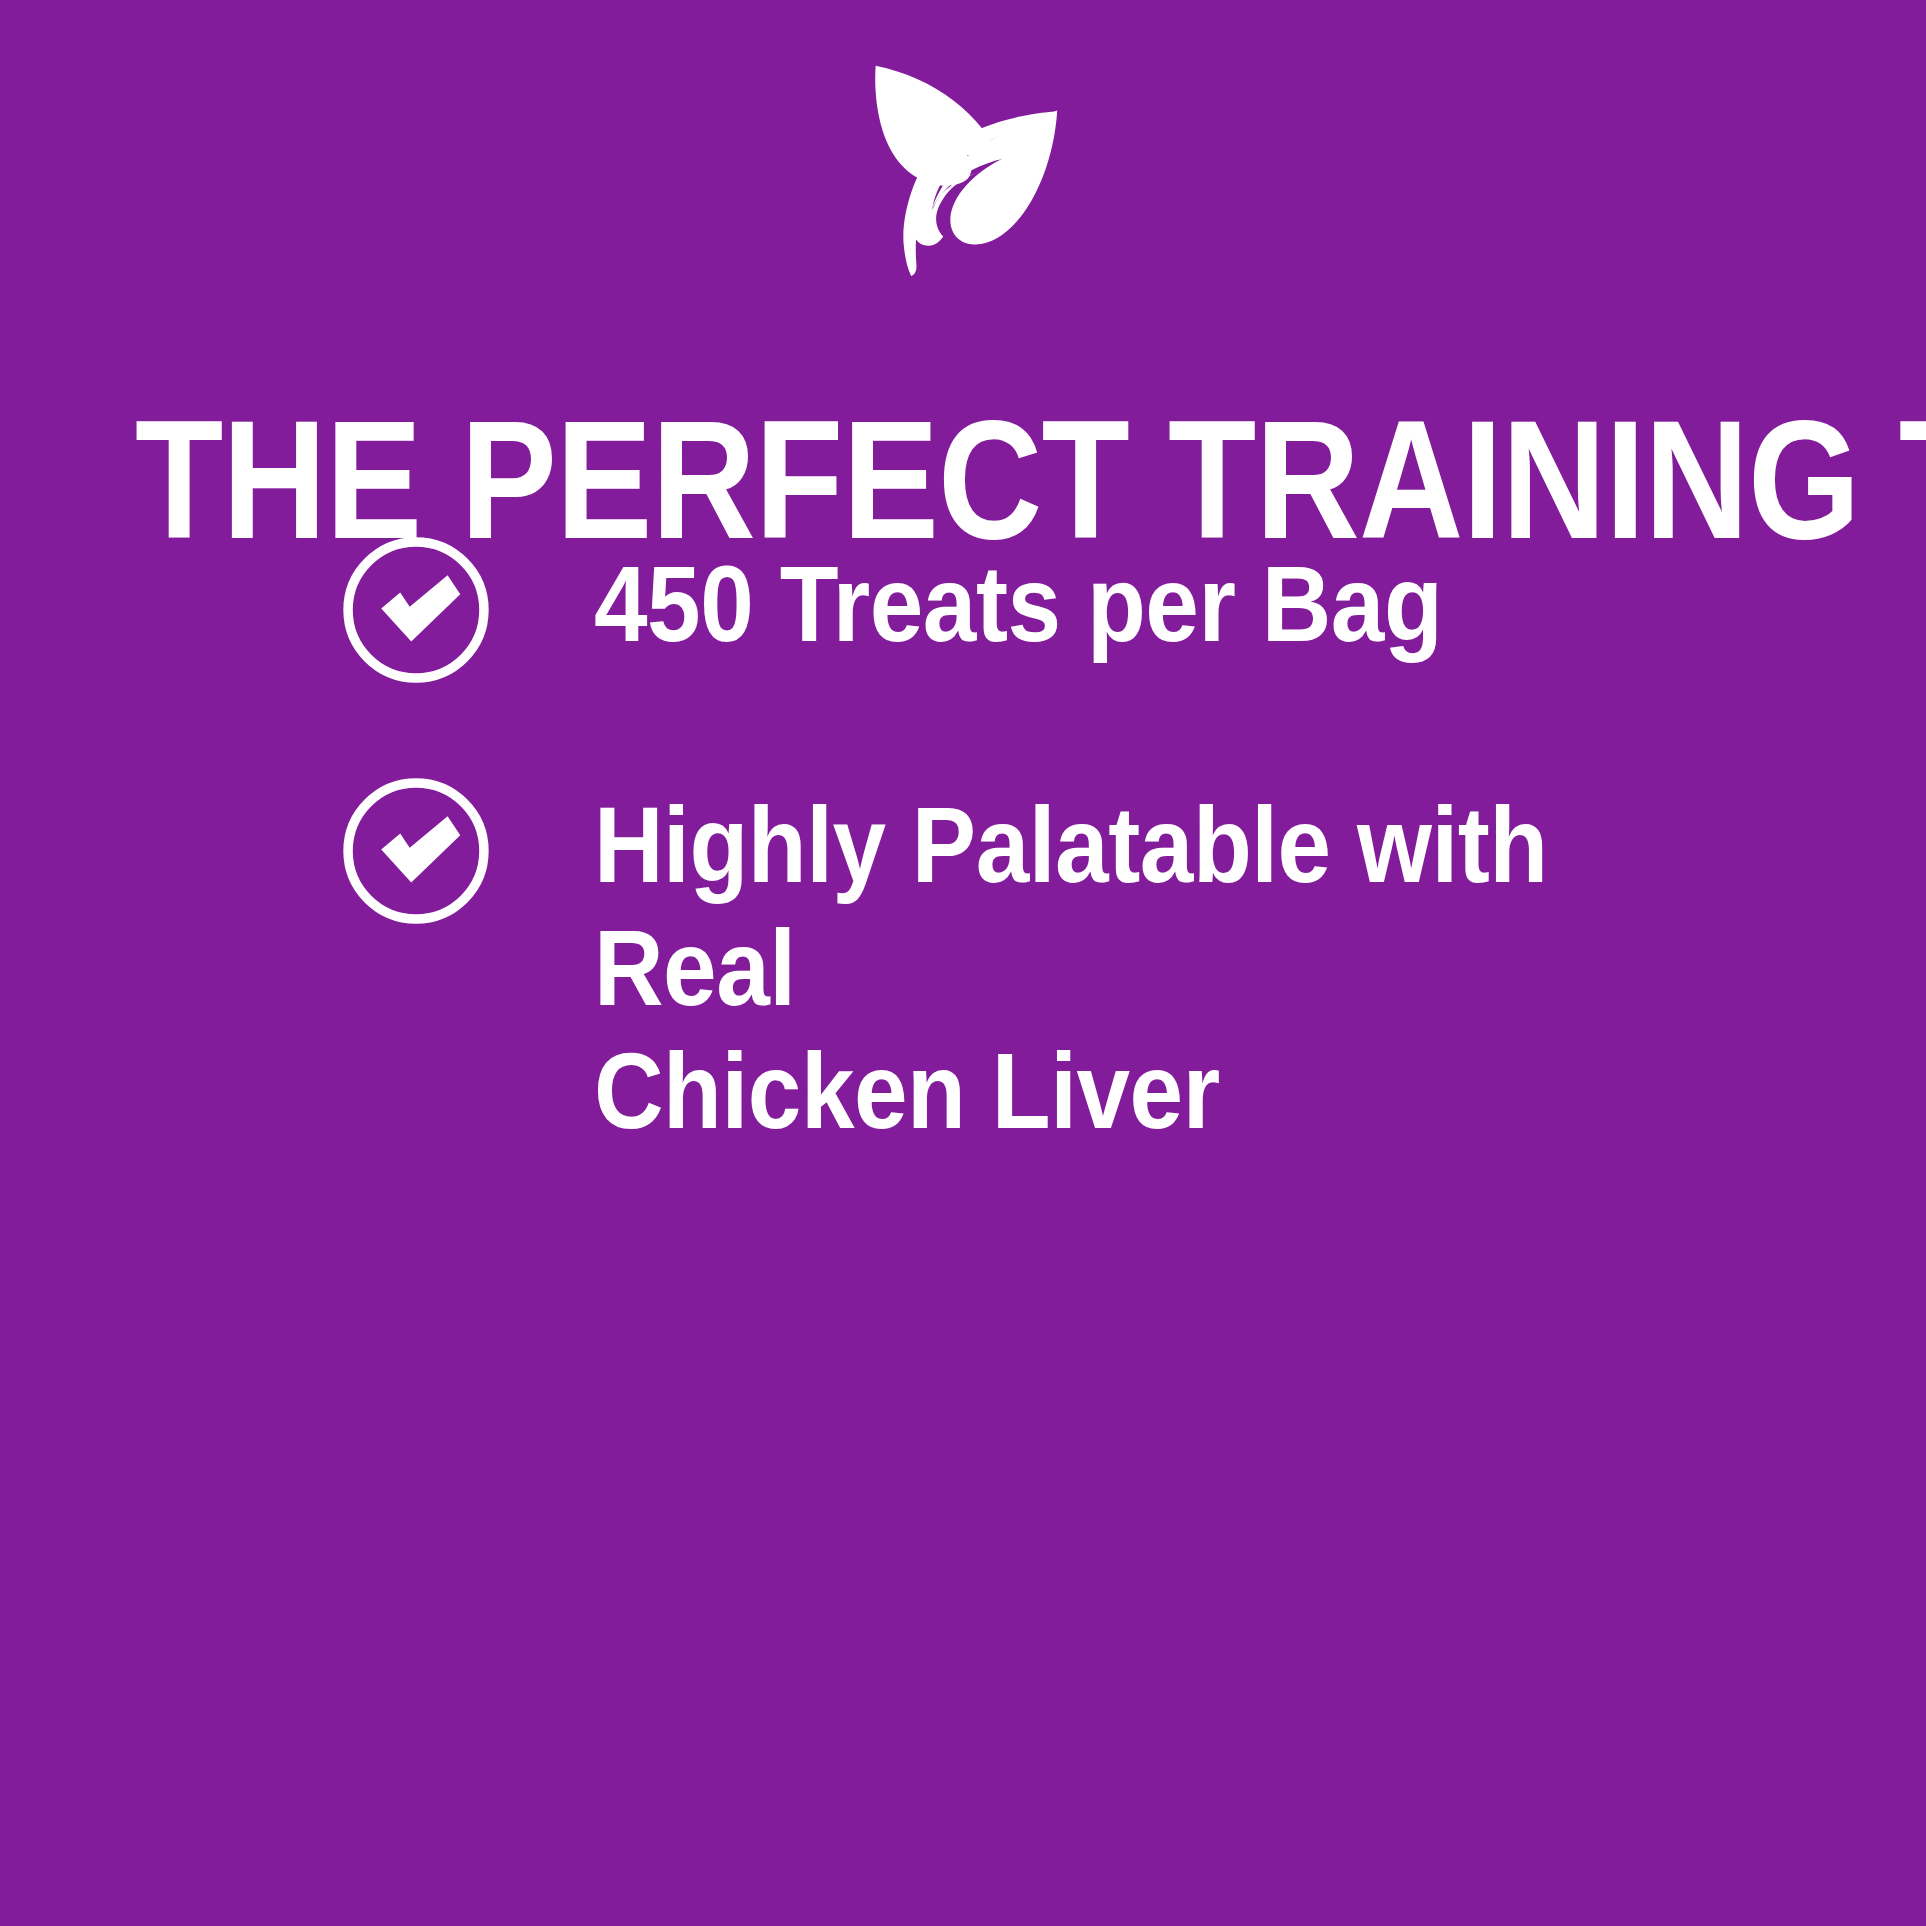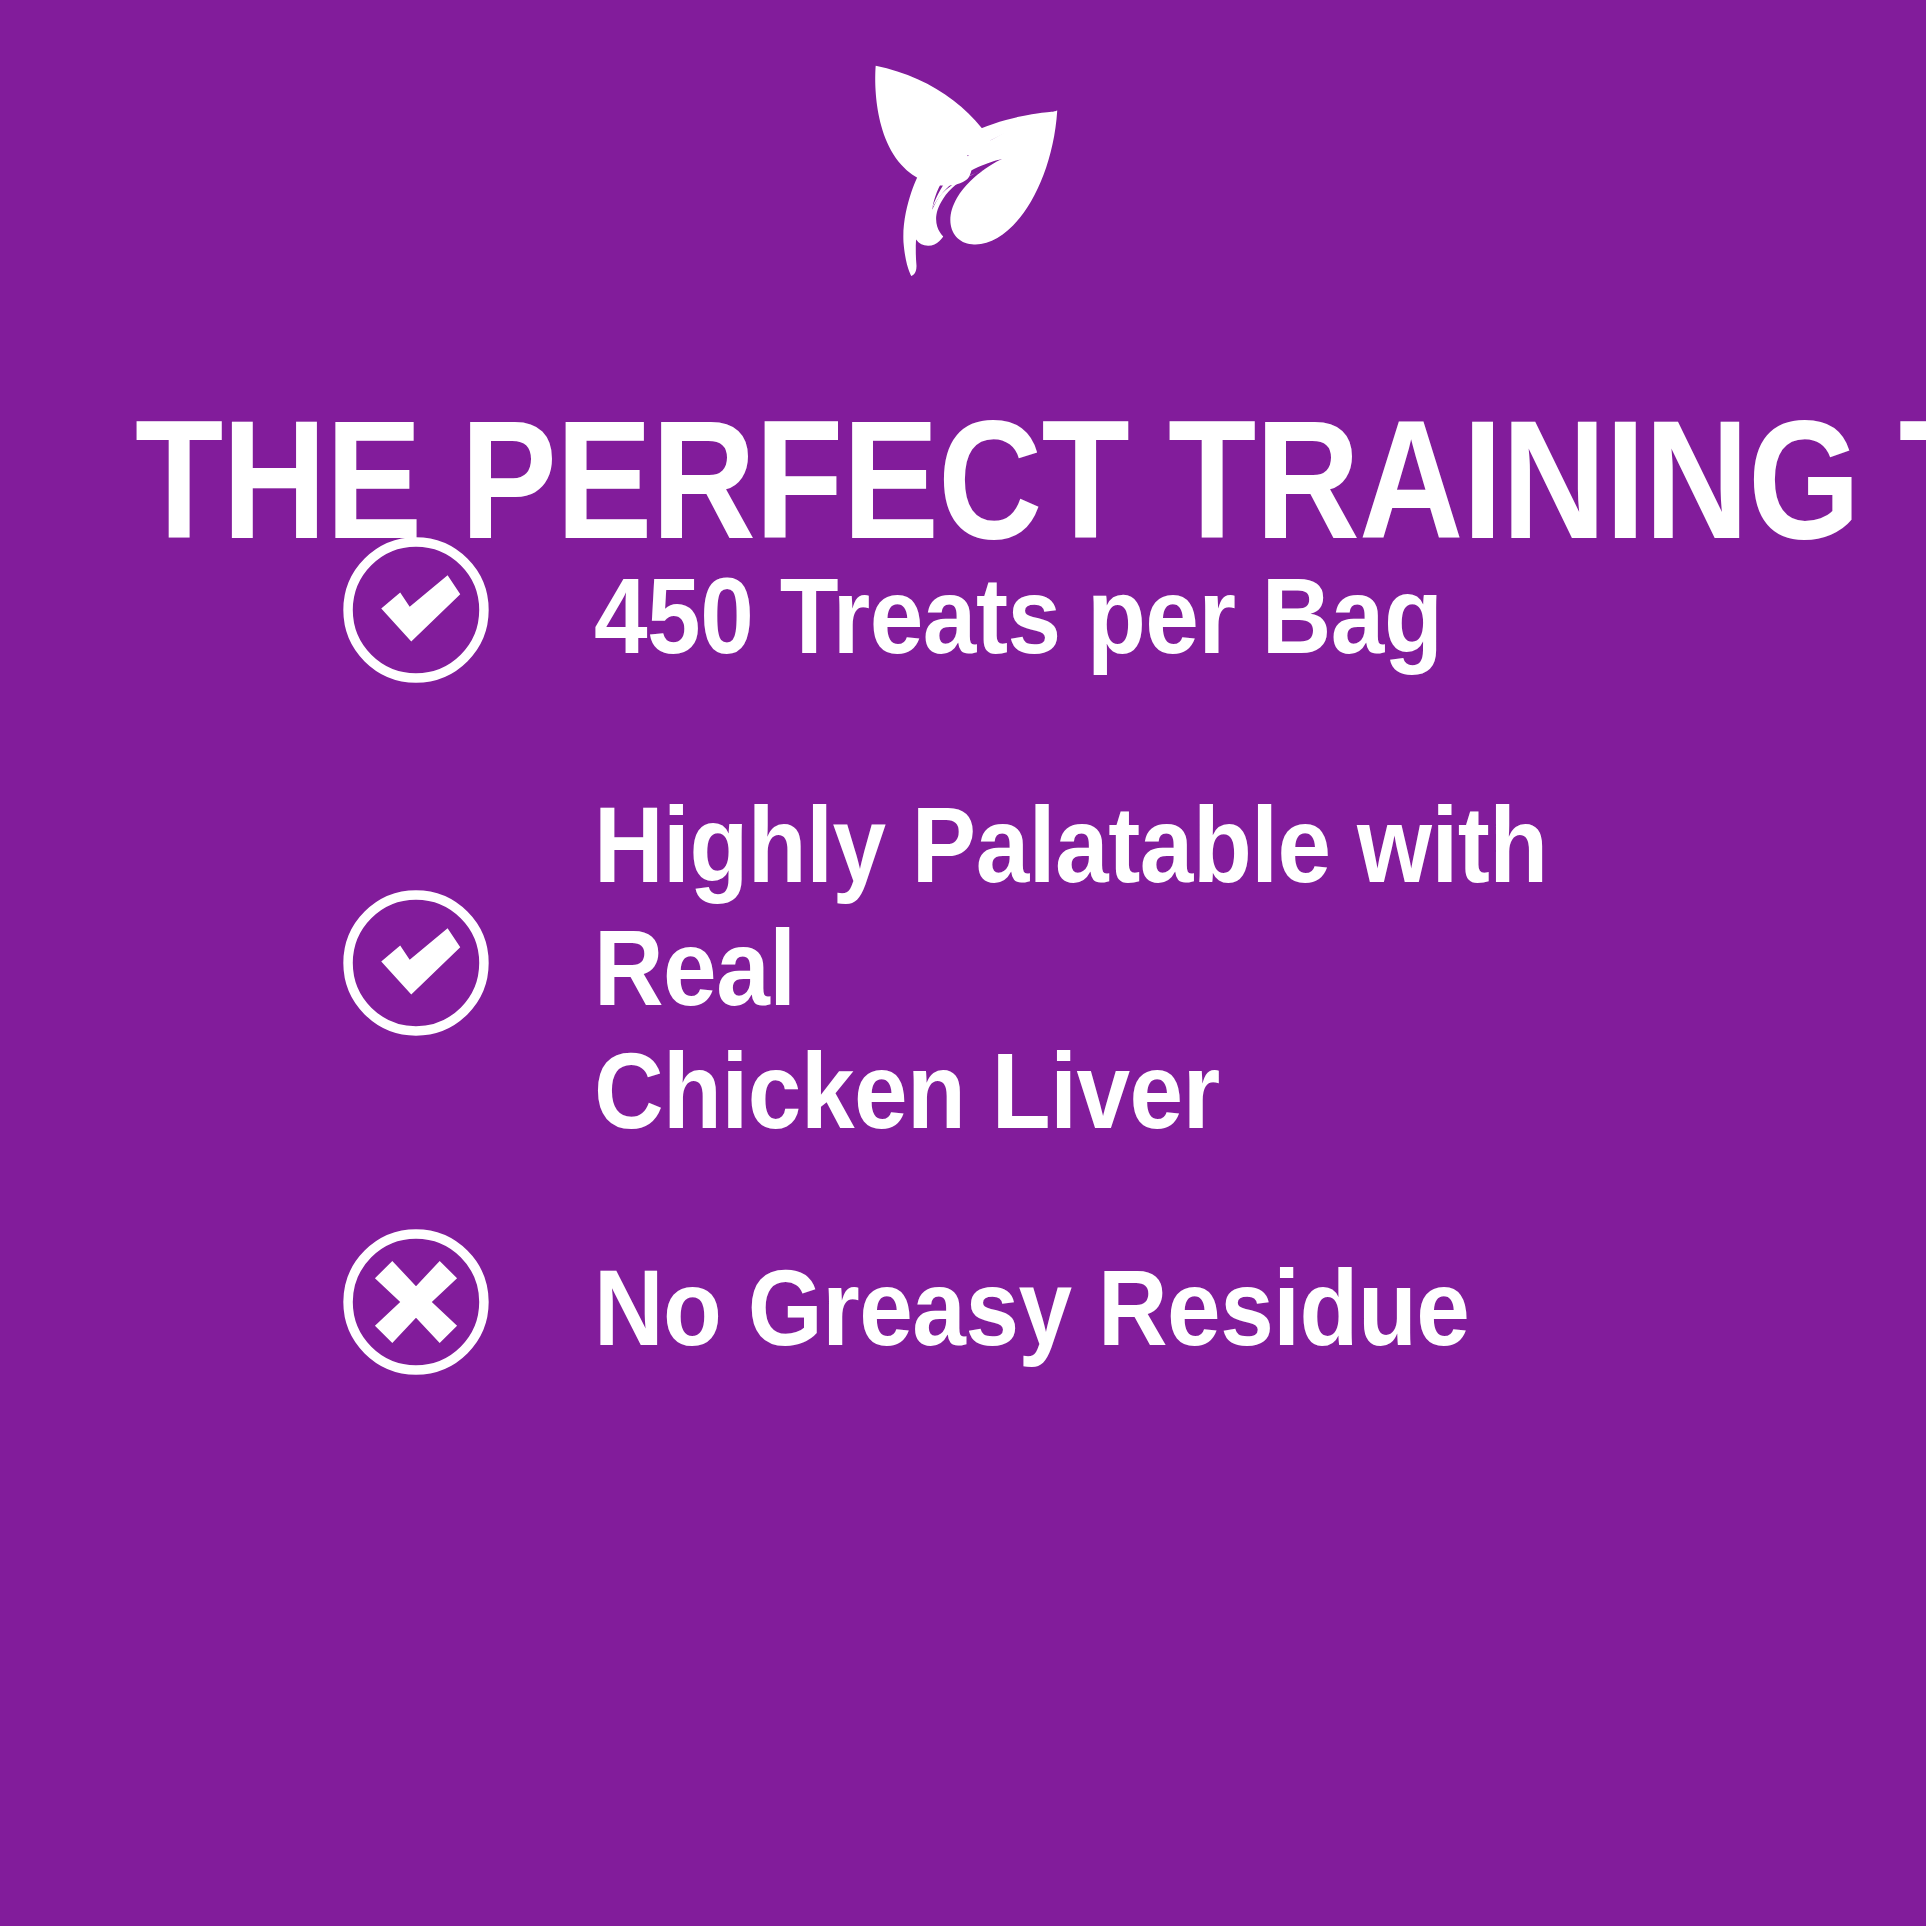--- a/index.html
+++ b/index.html
@@ -62,21 +62,21 @@
   
   #bullets {
     position: absolute;
     top: 531px;
     left: 337px;
     width: 1544px;
   }
 
   .bullet-row {
     display: flex;
-    align-items: center;
+    align-items: flex-start;
     margin-bottom: 83px;
   }
 
   .bullet-row.tight {
     margin-bottom: 70px;
   }
 
   .bullet-icon {
     flex: 0 0 auto;
     width: 158px;
@@ -153,26 +153,17 @@
       <span class="bullet-icon">
         <svg viewBox="0 0 100 100" aria-hidden="true">
           <circle cx="50" cy="50" r="43" fill="none" stroke="#FFFFFF" stroke-width="6"></circle>
           <path d="M28,49 L40,39 L46,48 L70,28 L78,40 L47,70 Z" fill="#FFFFFF"></path>
         </svg>
       </span>
       <span class="bullet-text">Highly Palatable with Real
 Chicken Liver</span>
     </div>
 
-    <div class="bullet-row">
-      <span class="bullet-icon">
-        <svg viewBox="0 0 100 100" aria-hidden="true">
-          <circle cx="50" cy="50" r="43" fill="none" stroke="#FFFFFF" stroke-width="6"></circle>
-          <path d="M35,24 L50,40 L65,24 L76,35 L60,50 L76,65 L65,76 L50,60 L35,76 L24,65 L40,50 L24,35 Z" fill="#FFFFFF"></path>
-        </svg>
-      </span>
-      <span class="bullet-text">No Greasy Residue</span>
-    </div>
 
 
   </div>
 </div>
 
 
 </body></html>

